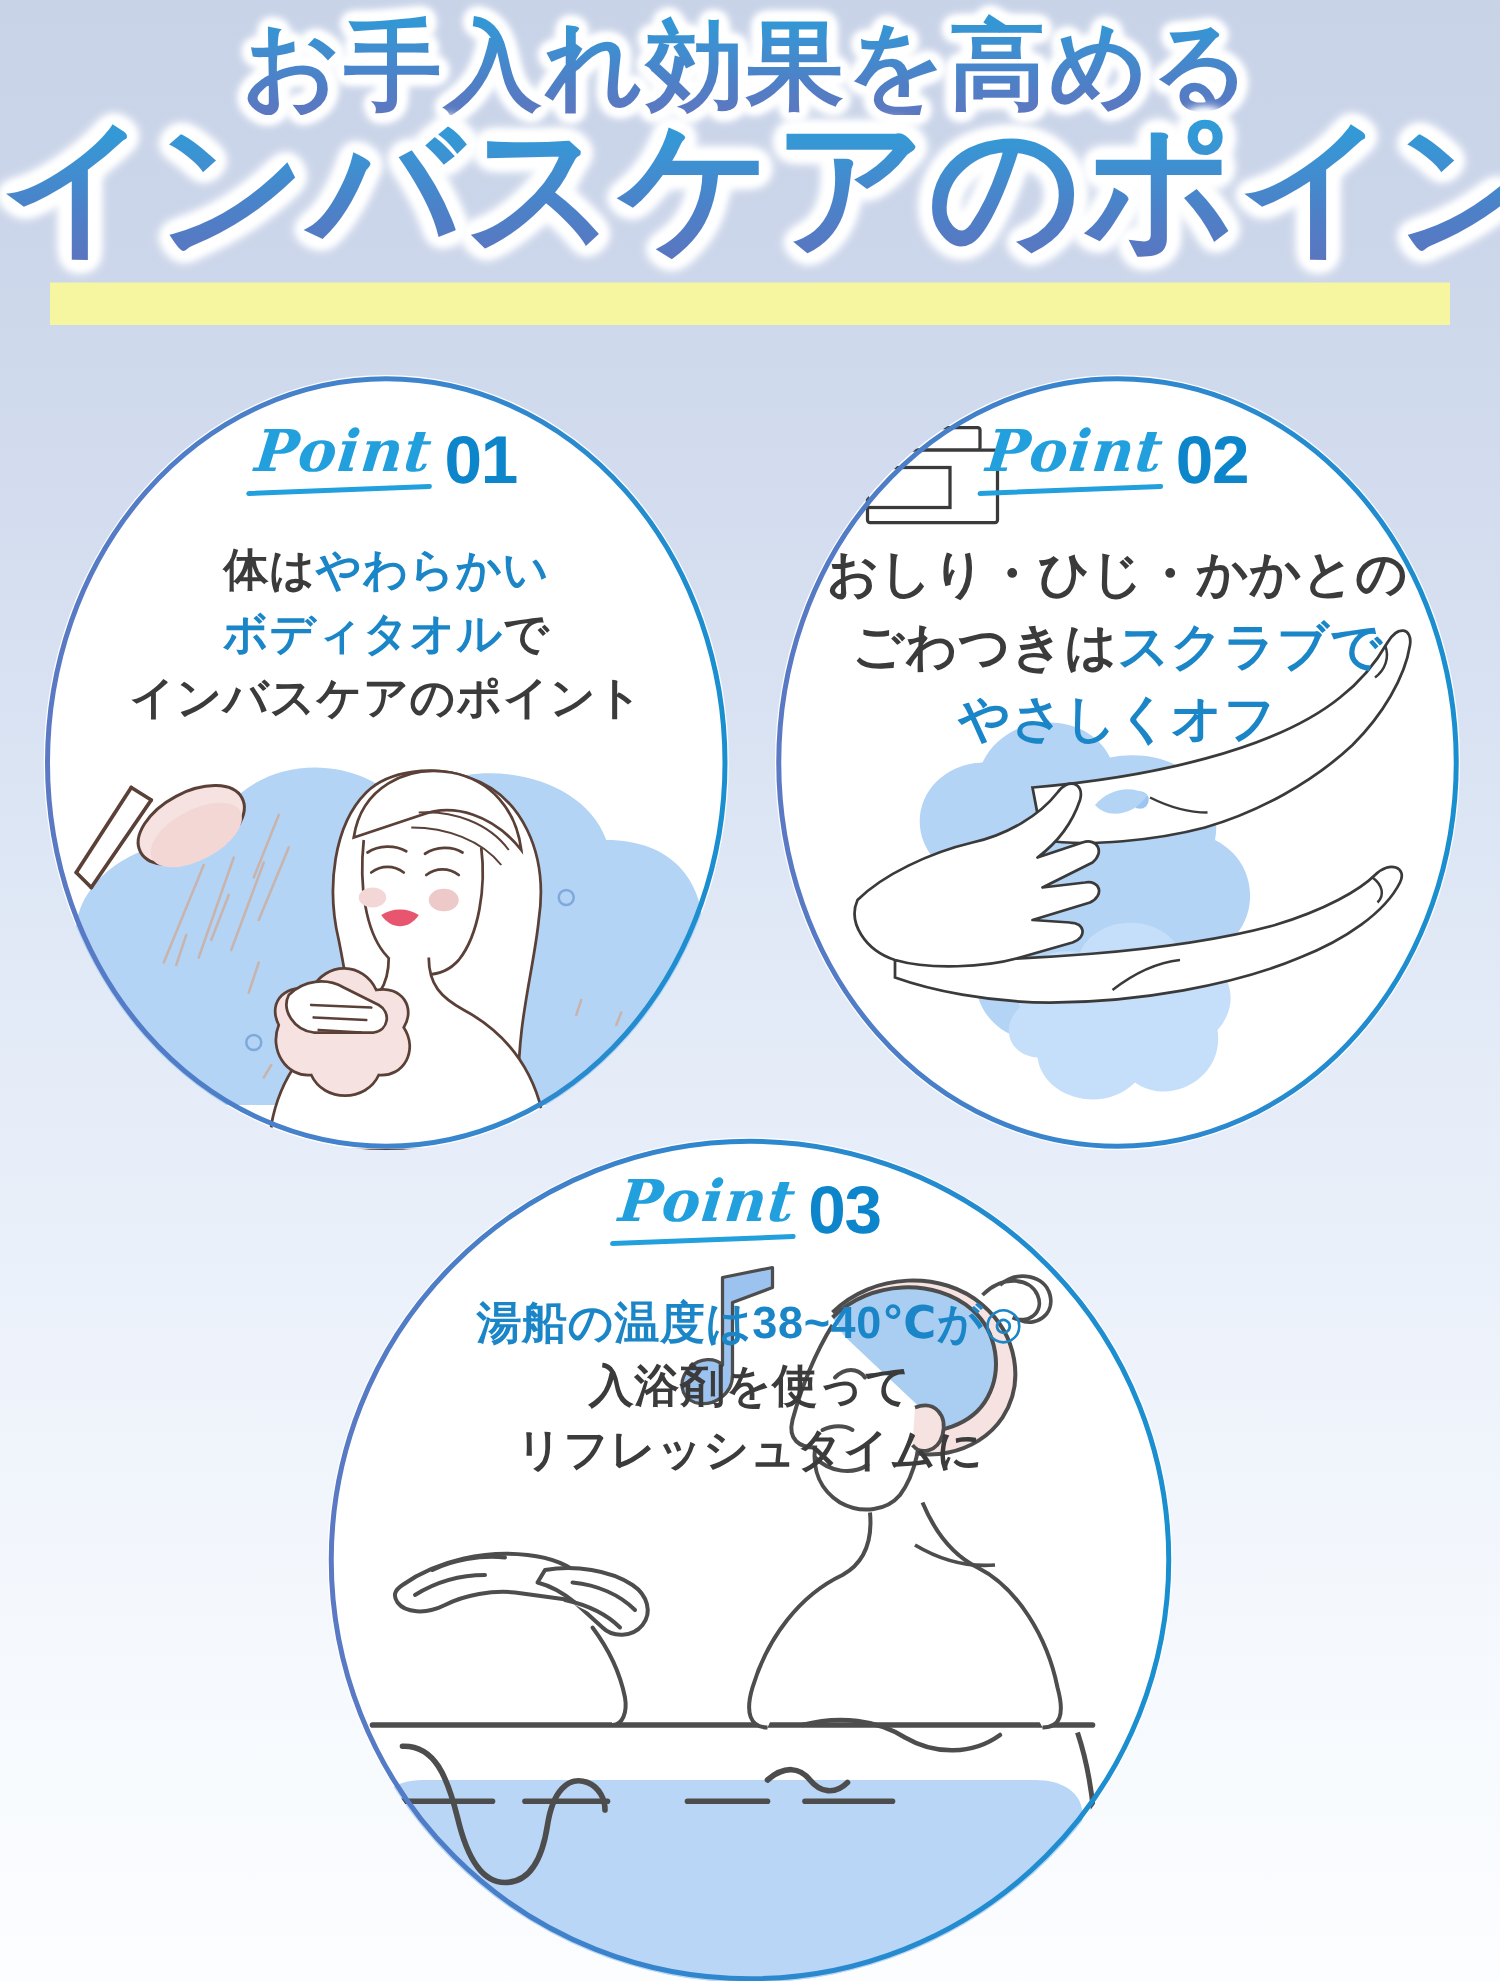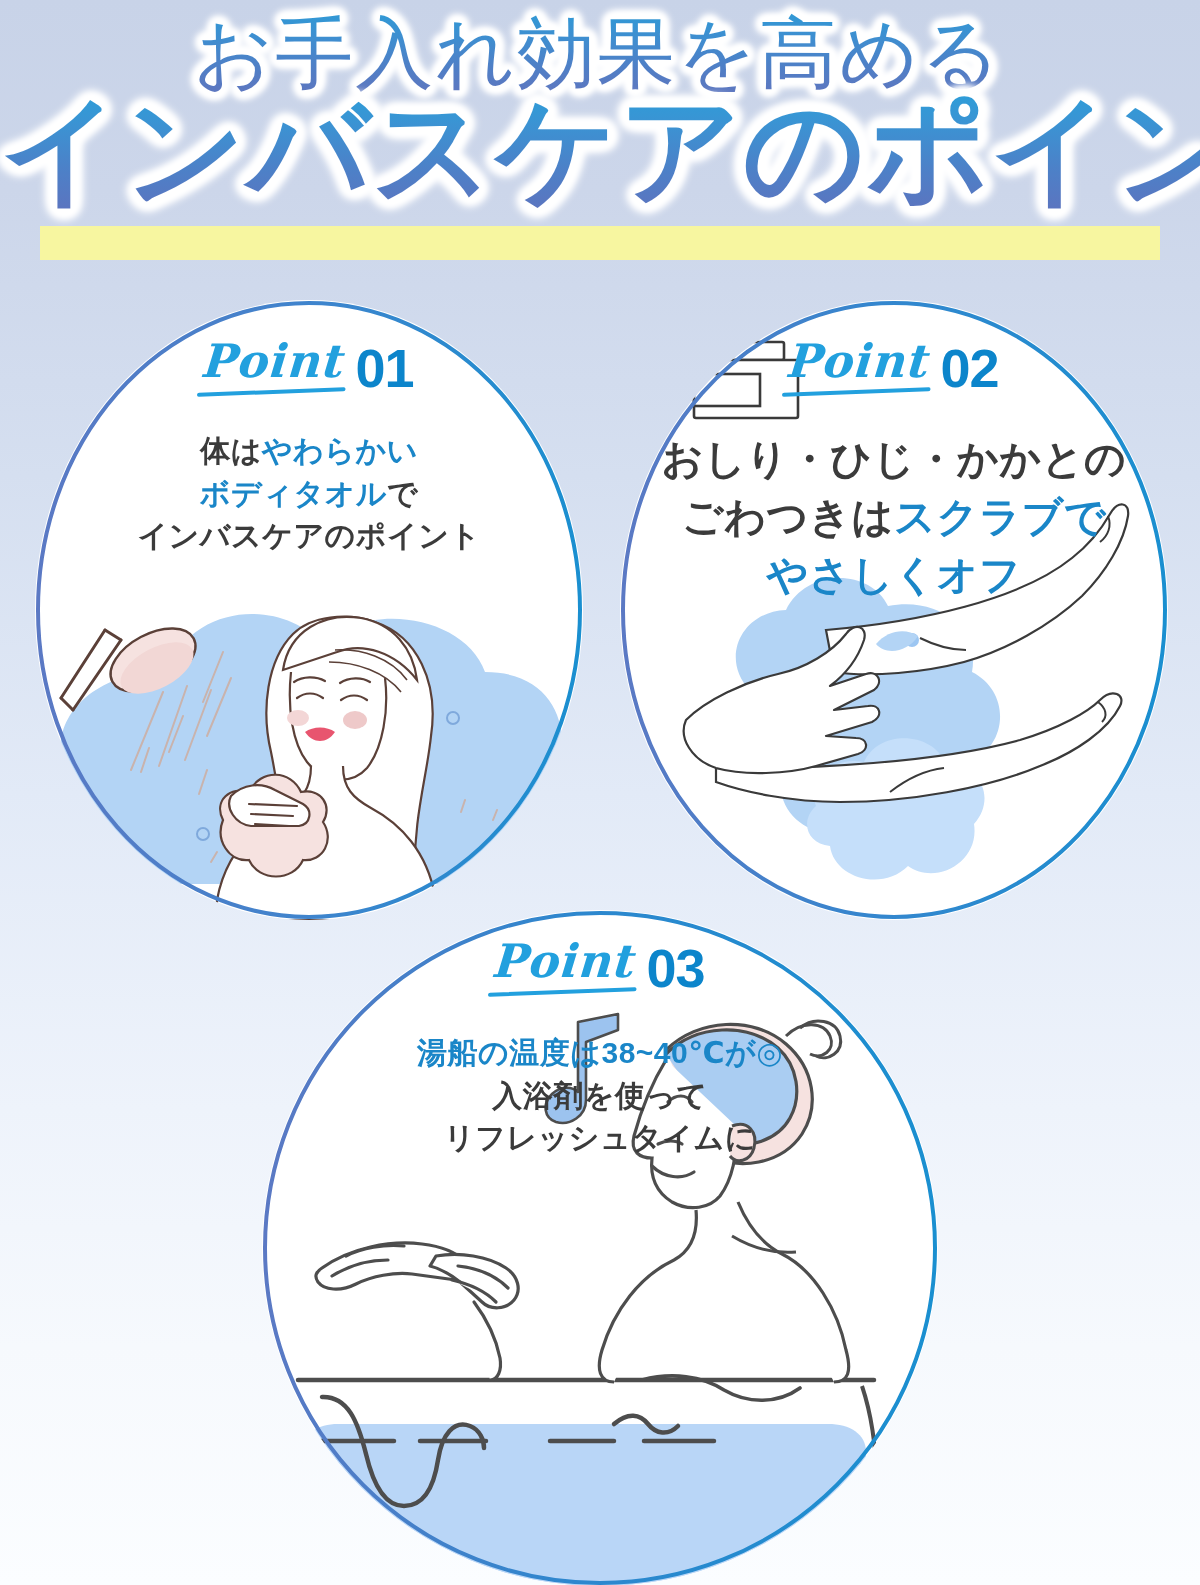--- a/index.html
+++ b/index.html
@@ -12,21 +12,21 @@
 
   
   .title-wrap{position:absolute;left:0;top:10px;width:1200px;text-align:center;}
   .yellow-bar{
     position:absolute;left:40px;top:216px;width:1120px;height:34px;
     background:#f7f6a0;z-index:1;
   }
   .t-line{position:relative;z-index:3;white-space:nowrap;}
   .t1{
     font-family:"DejaVu Serif","Liberation Serif",serif;
-    font-size:78px;font-weight:normal;line-height:1.0;
+    font-size:78px;font-weight:bold;line-height:1.0;
     letter-spacing:2px;
     background:linear-gradient(180deg,#2f9ad6 0%,#3f8ed0 35%,#4f7fc6 70%,#5d77c0 100%);
     -webkit-background-clip:text;background-clip:text;color:transparent;
     -webkit-text-stroke:0px transparent;
     filter:drop-shadow(0 0 3px #ffffff) drop-shadow(0 0 3px #ffffff) drop-shadow(2px 2px 2px #ffffff) drop-shadow(-2px -2px 2px #ffffff) drop-shadow(2px -2px 2px #ffffff) drop-shadow(-2px 2px 2px #ffffff);
     padding:4px 4px 0 0;
   }
   .t2{
     font-family:"DejaVu Serif","Liberation Serif",serif;
     font-size:120px;font-weight:bold;line-height:1.05;
@@ -60,21 +60,21 @@
   }
   .point-num{
     font-family:"Liberation Sans","DejaVu Sans",sans-serif;
     font-size:54px;font-weight:bold;color:#0c85cb;line-height:0.92;
     letter-spacing:-1px;
   }
 
   .body-text{
     position:absolute;left:0;width:100%;text-align:center;
     font-family:"Liberation Sans","DejaVu Sans",sans-serif;
-    font-size:30px;font-weight:bold;line-height:1.42;color:#3b3b3b;
+    font-size:36px;font-weight:bold;line-height:1.42;color:#3b3b3b;
     letter-spacing:0.5px;
   }
   .body-text .hl{color:#1a86c8;}
   .body-text.wide{font-size:41px;}
 
   .art{position:absolute;left:0;top:0;width:100%;height:100%;pointer-events:none;}
 </style>
 </head>
 <body>
 

